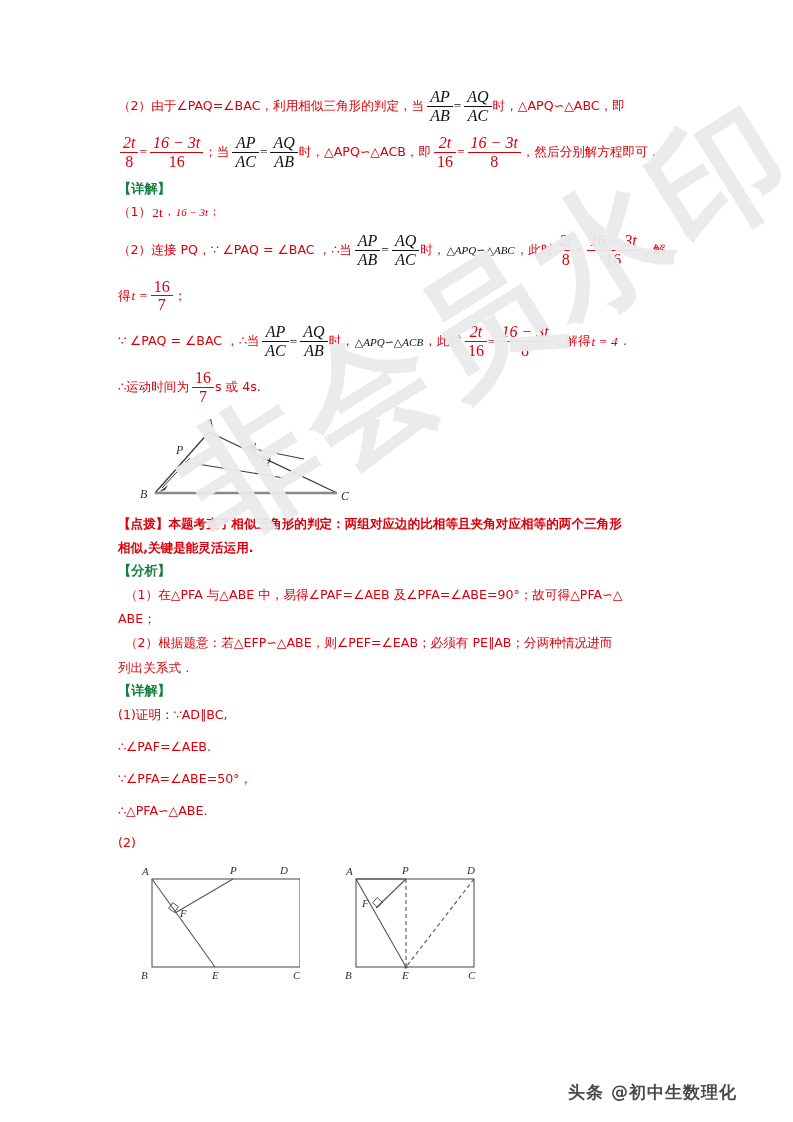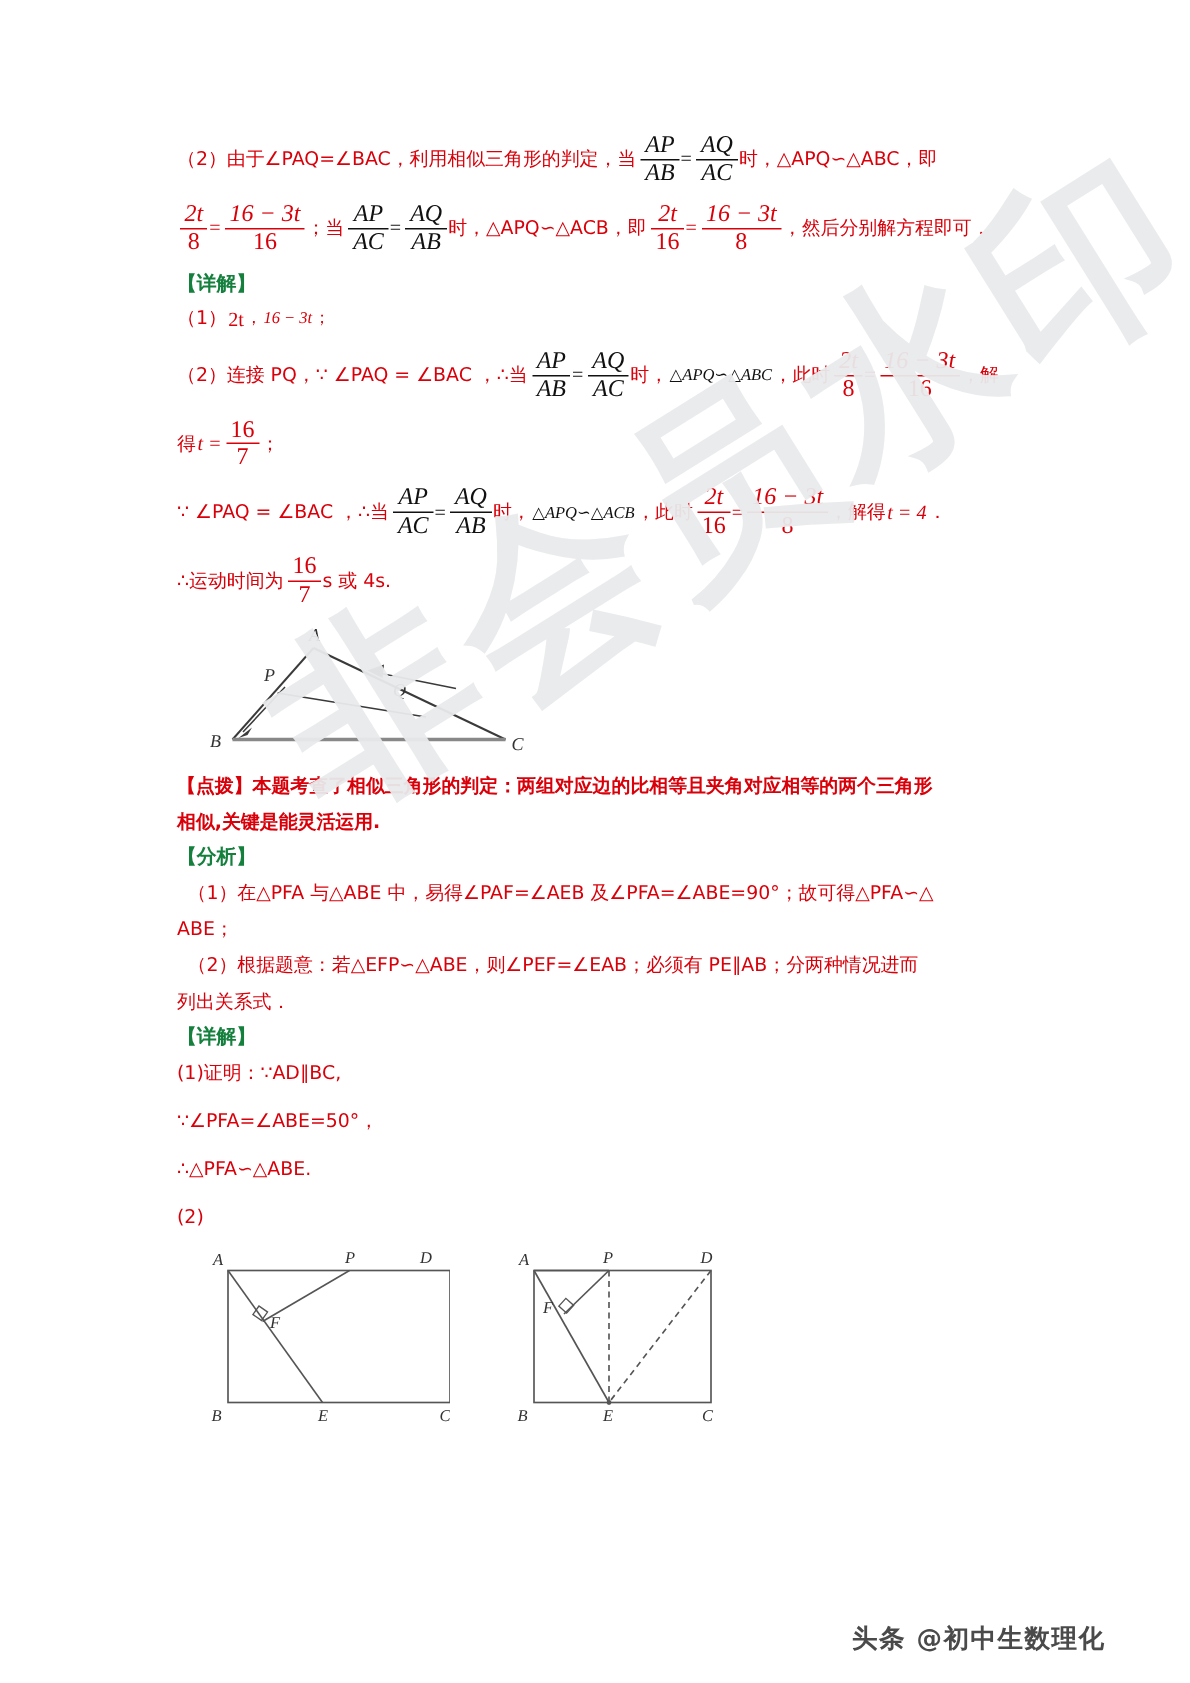--- a/index.html
+++ b/index.html
@@ -290,20 +290,21 @@
   <div class="ln"><span class="bld cn">相似,关键是能灵活运用.</span></div>
 
   <div class="hdr">【分析】</div>
   <div class="ln idt"><span class="cn">（1）在△PFA 与△ABE 中，易得∠PAF=∠AEB 及∠PFA=∠ABE=90°；故可得△PFA∽△</span></div>
   <div class="ln"><span class="cn">ABE；</span></div>
   <div class="ln idt"><span class="cn">（2）根据题意：若△EFP∽△ABE，则∠PEF=∠EAB；必须有 PE∥AB；分两种情况进而</span></div>
   <div class="ln"><span class="cn">列出关系式．</span></div>
 
   <div class="hdr">【详解】</div>
   <div class="ln tall"><span class="cn">(1)证明：∵AD∥BC,</span></div>
+  <div class="ln tall"><span class="cn">∴∠PAF=∠AEB.</span></div>
   <div class="ln tall"><span class="cn">∵∠PFA=∠ABE=50°，</span></div>
   <div class="ln tall"><span class="cn">∴△PFA∽△ABE.</span></div>
   <div class="ln"><span class="cn">(2)</span></div>
 
   <div class="fig fig-sq">
 
     <svg width="170" height="120" viewBox="0 0 170 120">
 
       <rect x="22" y="18" width="148" height="88" fill="none" stroke="#555" stroke-width="1.1"></rect>
 

